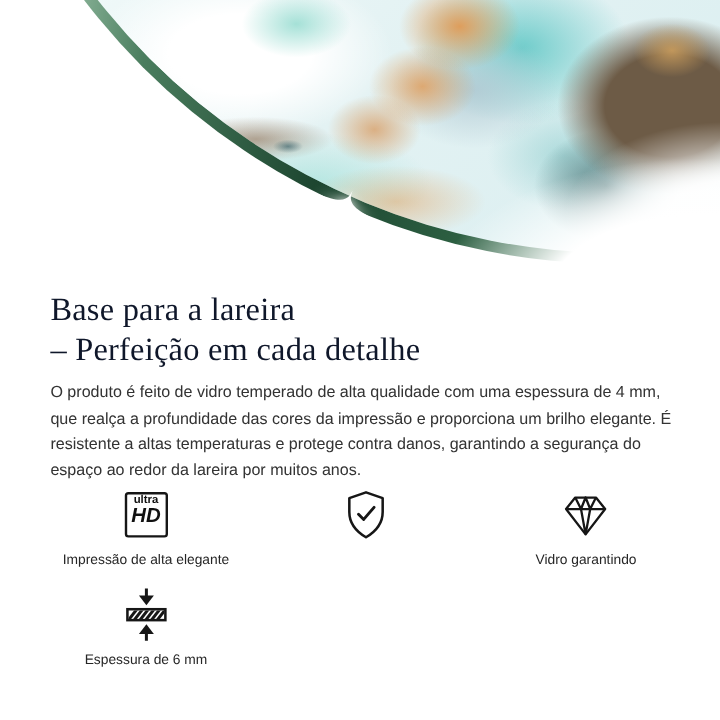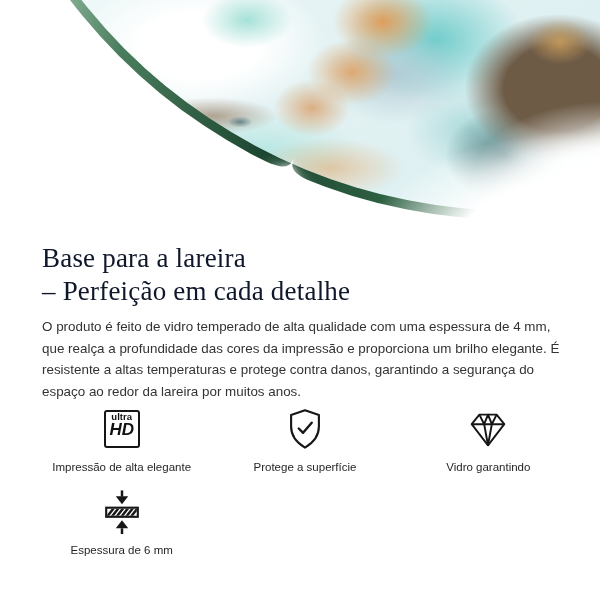--- a/index.html
+++ b/index.html
@@ -146,21 +146,20 @@
       <div class="label">Impressão de alta elegante</div>
     </div>
 
     <div class="feature">
       <div class="icon-box">
         <svg class="ic" width="46" height="46" viewBox="0 0 48 48" fill="none" stroke="#161616" stroke-width="2.2">
           <path d="M24 4.5 L38.5 9.5 V21.5 C38.5 31.5 32.5 38.5 24 43.5 C15.5 38.5 9.5 31.5 9.5 21.5 V9.5 Z" stroke-linejoin="round"></path>
           <path d="M17.5 23.5 l4.5 4.5 L31 17.5" stroke-width="2.5" stroke-linecap="round" stroke-linejoin="round"></path>
         </svg>
       </div>
-      <div class="label">Protege a superfície</div>
     </div>
 
     <div class="feature">
       <div class="icon-box">
         <svg class="ic" width="46" height="46" viewBox="0 0 48 48" fill="none" stroke="#161616" stroke-width="2">
           <path d="M15 9 H33 L41 19 L24 41 L7 19 Z" stroke-linejoin="round"></path>
           <path d="M7 19 H41"></path>
           <path d="M15 9 L20 19 L24 9 L28 19 L33 9" stroke-linejoin="round"></path>
           <path d="M20 19 L24 41 M28 19 L24 41"></path>
         </svg>

